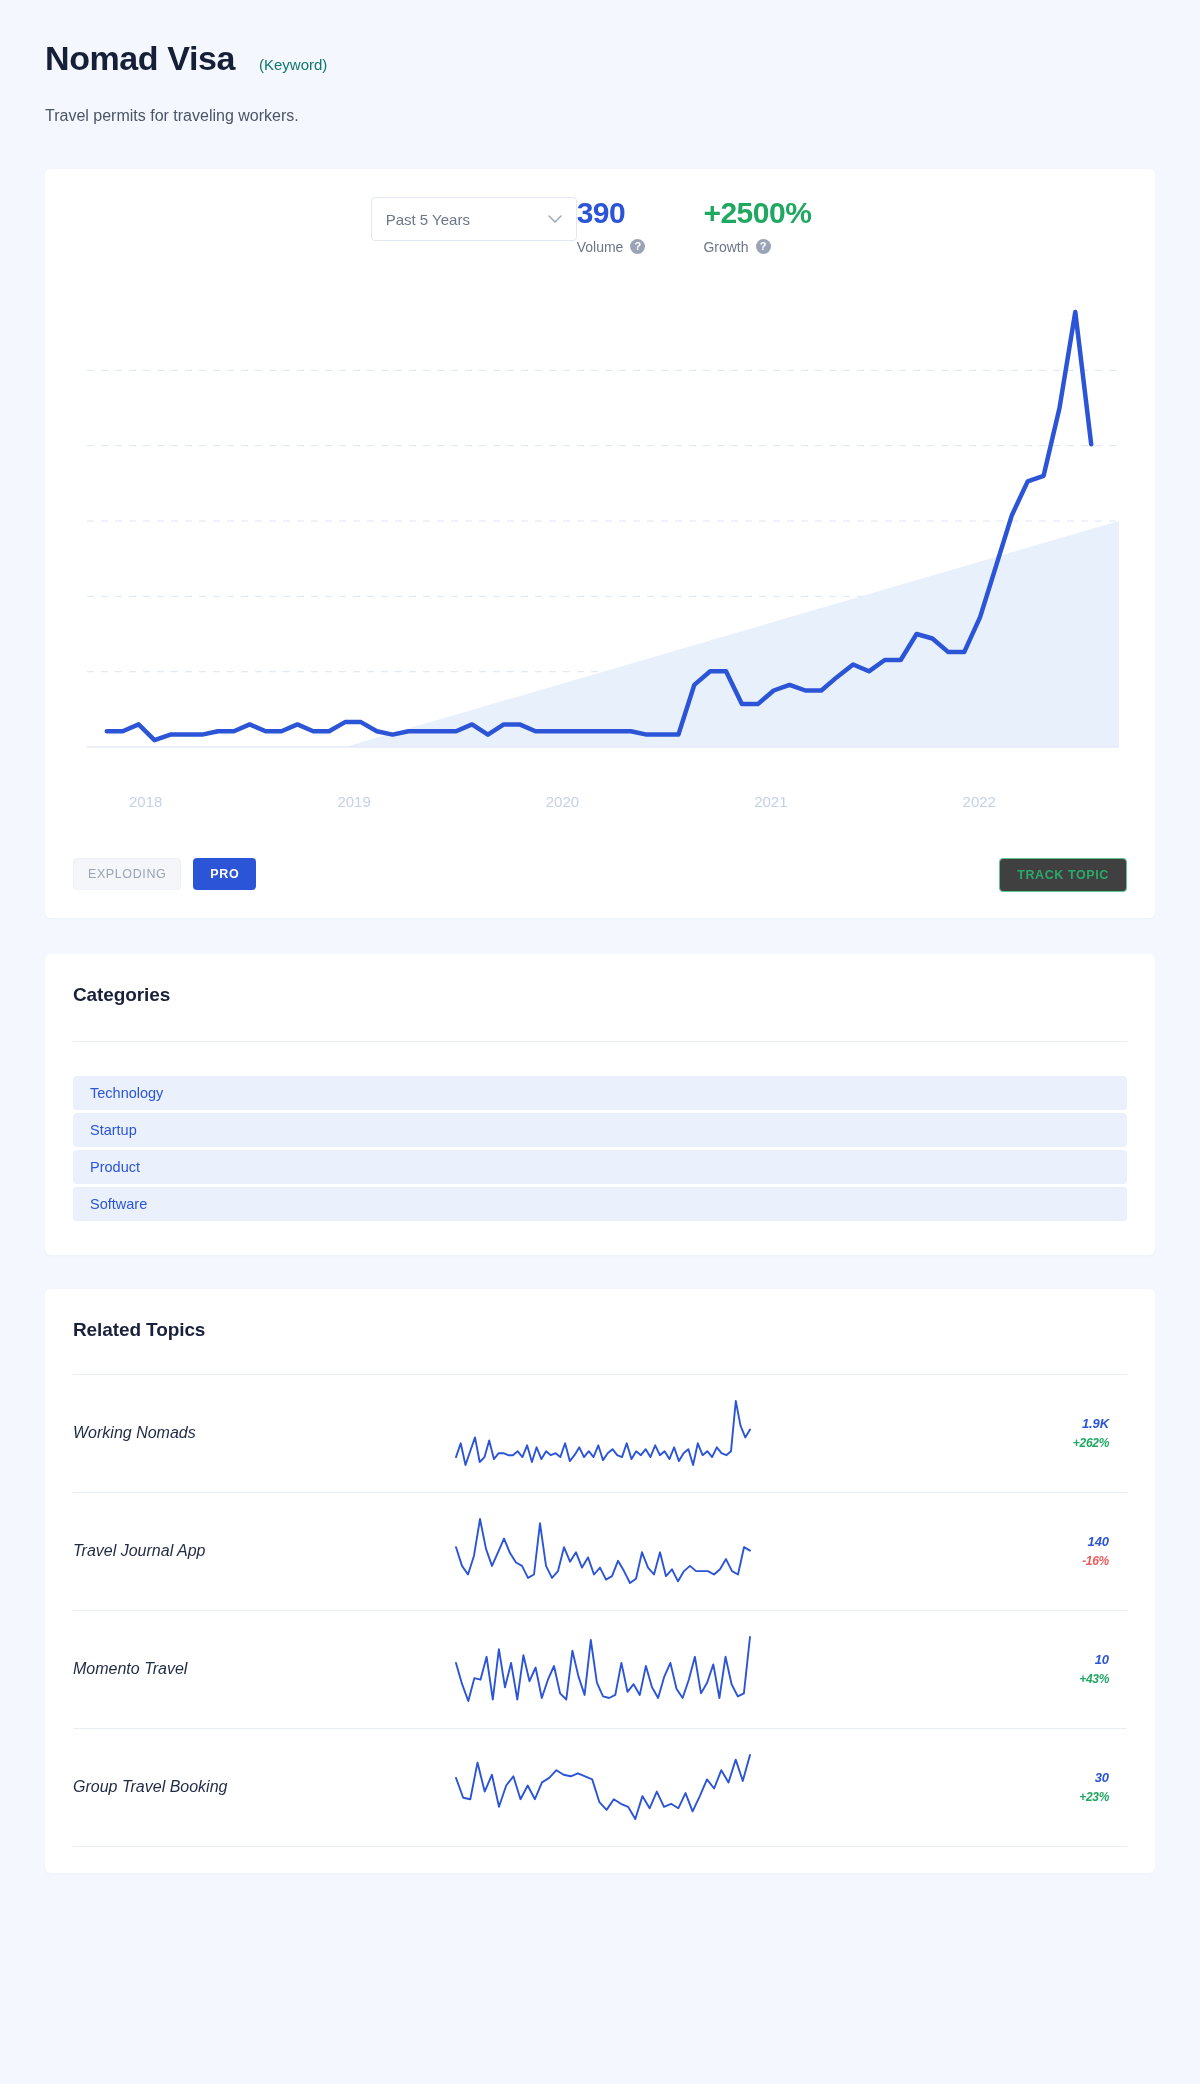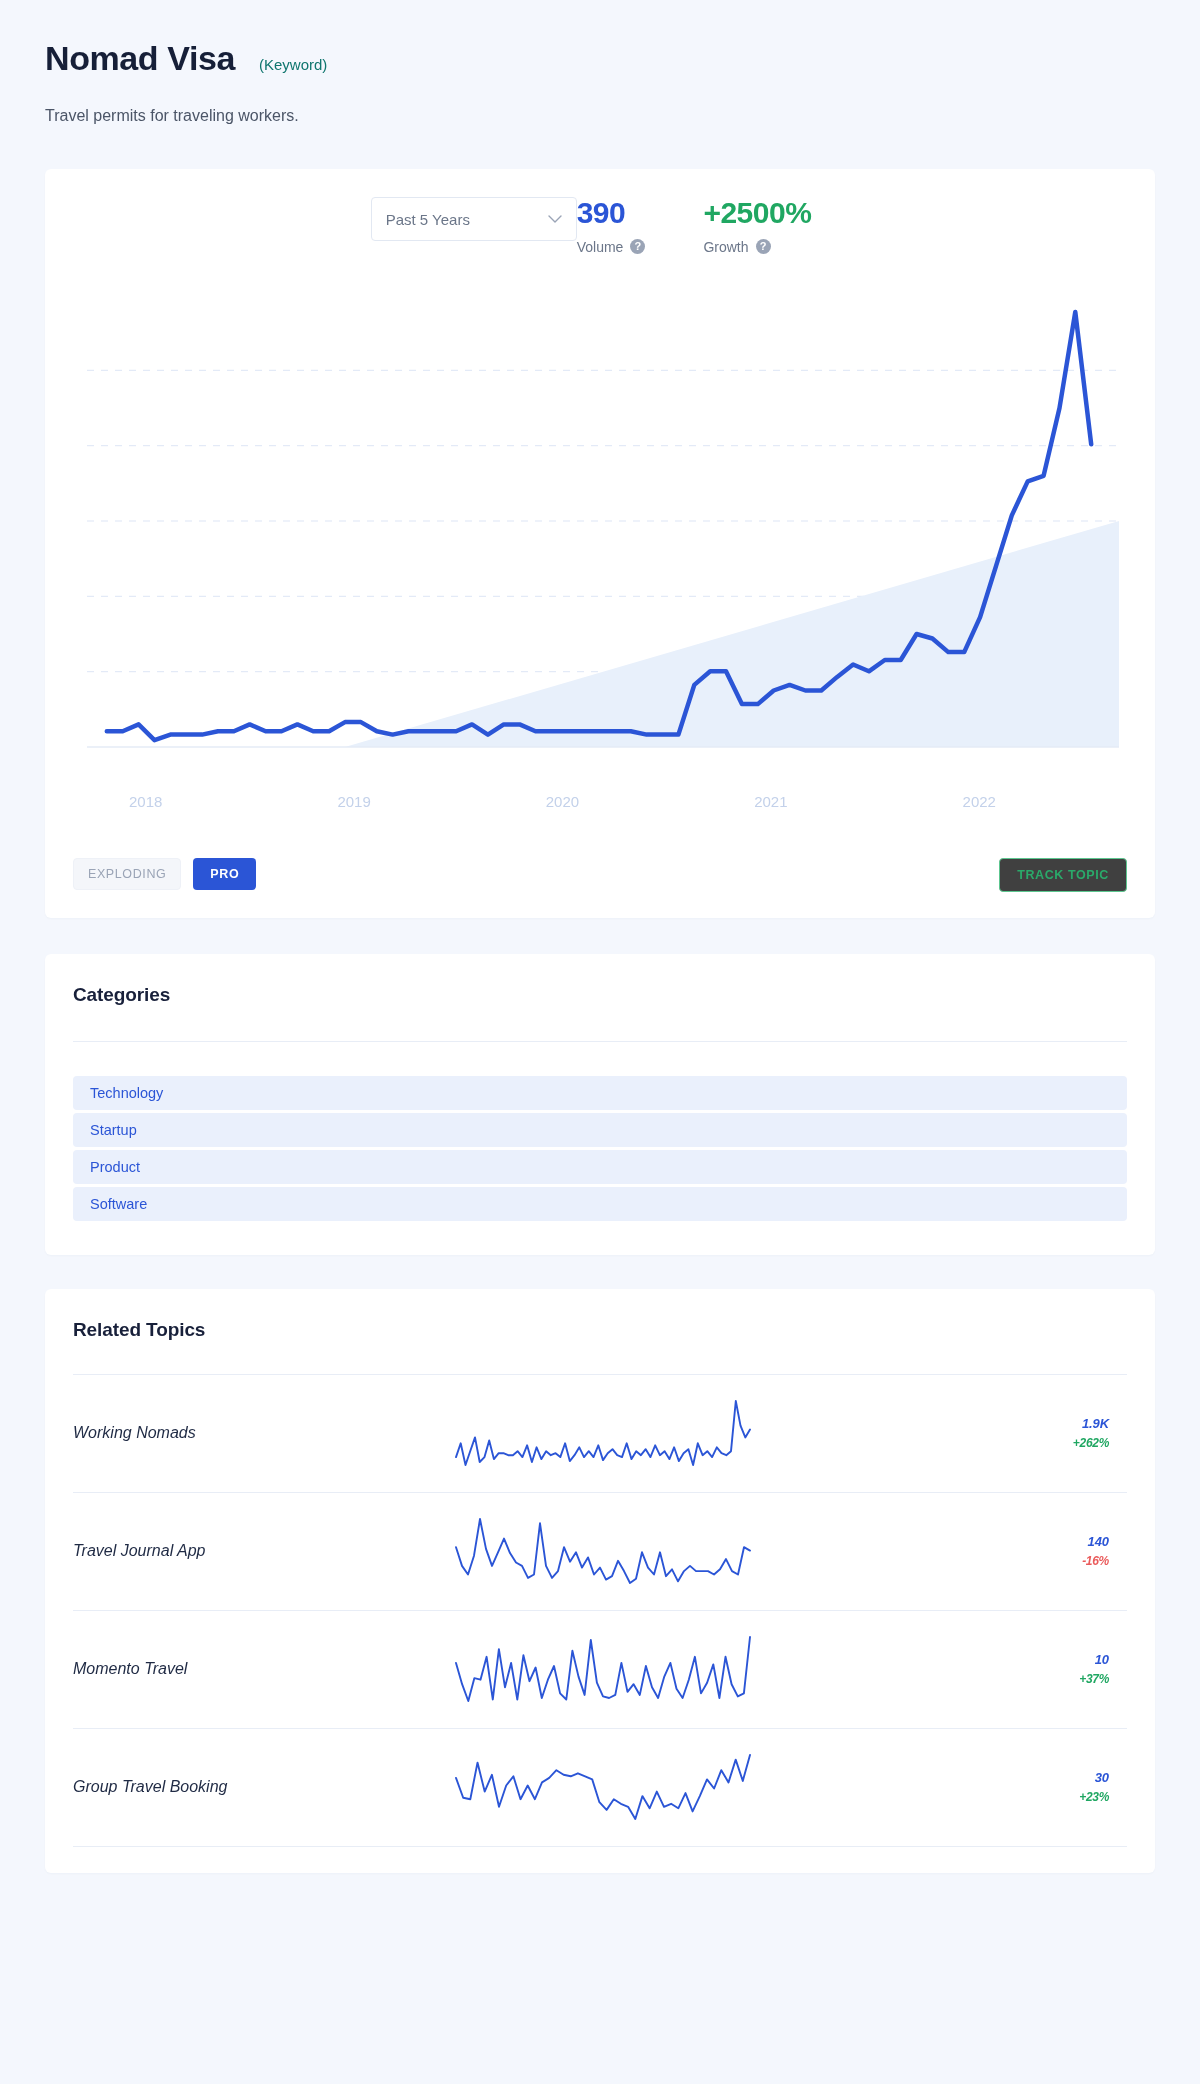--- a/index.html
+++ b/index.html
@@ -293,21 +293,21 @@
         </div>
         <div class="topic-row">
           <div class="topic-name">Momento Travel</div>
           <div class="topic-spark">
             <svg viewBox="0 0 300 74">
               <polyline points="3.0,30.9 9.1,52.2 15.3,69.0 21.4,46.1 27.5,47.7 33.6,24.8 39.8,67.5 45.9,17.2 52.0,55.3 58.1,30.9 64.3,67.5 70.4,23.3 76.5,49.2 82.6,35.5 88.8,66.0 94.9,47.7 101.0,34.0 107.1,61.4 113.3,67.5 119.4,18.7 125.5,44.6 131.6,62.9 137.8,8.0 143.9,50.7 150.0,64.4 156.1,66.0 162.3,62.9 168.4,30.9 174.5,59.9 180.6,52.2 186.8,62.9 192.9,34.0 199.0,55.3 205.1,66.0 211.3,44.6 217.4,30.9 223.5,56.8 229.6,66.0 235.8,47.7 241.9,24.8 248.0,61.4 254.1,50.7 260.3,32.4 266.4,66.0 272.5,24.8 278.6,52.2 284.8,64.4 290.9,61.4 297.0,5.0" fill="none" stroke="#2b55d6" stroke-width="1.9" stroke-linejoin="round" stroke-linecap="round"></polyline>
             </svg>
           </div>
           <div class="topic-metrics">
             <div class="vol">10</div>
-            <div class="grw up">+37%</div>
+            <div class="grw up">+43%</div>
           </div>
         </div>
         <div class="topic-row">
           <div class="topic-name">Group Travel Booking</div>
           <div class="topic-spark">
             <svg viewBox="0 0 300 74">
               <polyline points="3.0,27.9 10.2,47.7 17.3,49.2 24.5,12.6 31.7,41.6 38.9,24.8 46.0,56.8 53.2,35.5 60.4,26.3 67.5,49.2 74.7,35.5 81.9,49.2 89.0,32.4 96.2,27.9 103.4,20.2 110.6,24.8 117.7,26.3 124.9,23.3 132.1,26.3 139.2,29.4 146.4,52.2 153.6,59.9 160.8,49.2 167.9,53.8 175.1,56.8 182.3,69.0 189.4,46.1 196.6,58.3 203.8,41.6 211.0,56.8 218.1,53.8 225.3,58.3 232.5,43.1 239.6,61.4 246.8,46.1 254.0,29.4 261.1,38.5 268.3,20.2 275.5,32.4 282.7,9.6 289.8,30.9 297.0,5.0" fill="none" stroke="#2b55d6" stroke-width="1.9" stroke-linejoin="round" stroke-linecap="round"></polyline>
             </svg>
           </div>
           <div class="topic-metrics">

